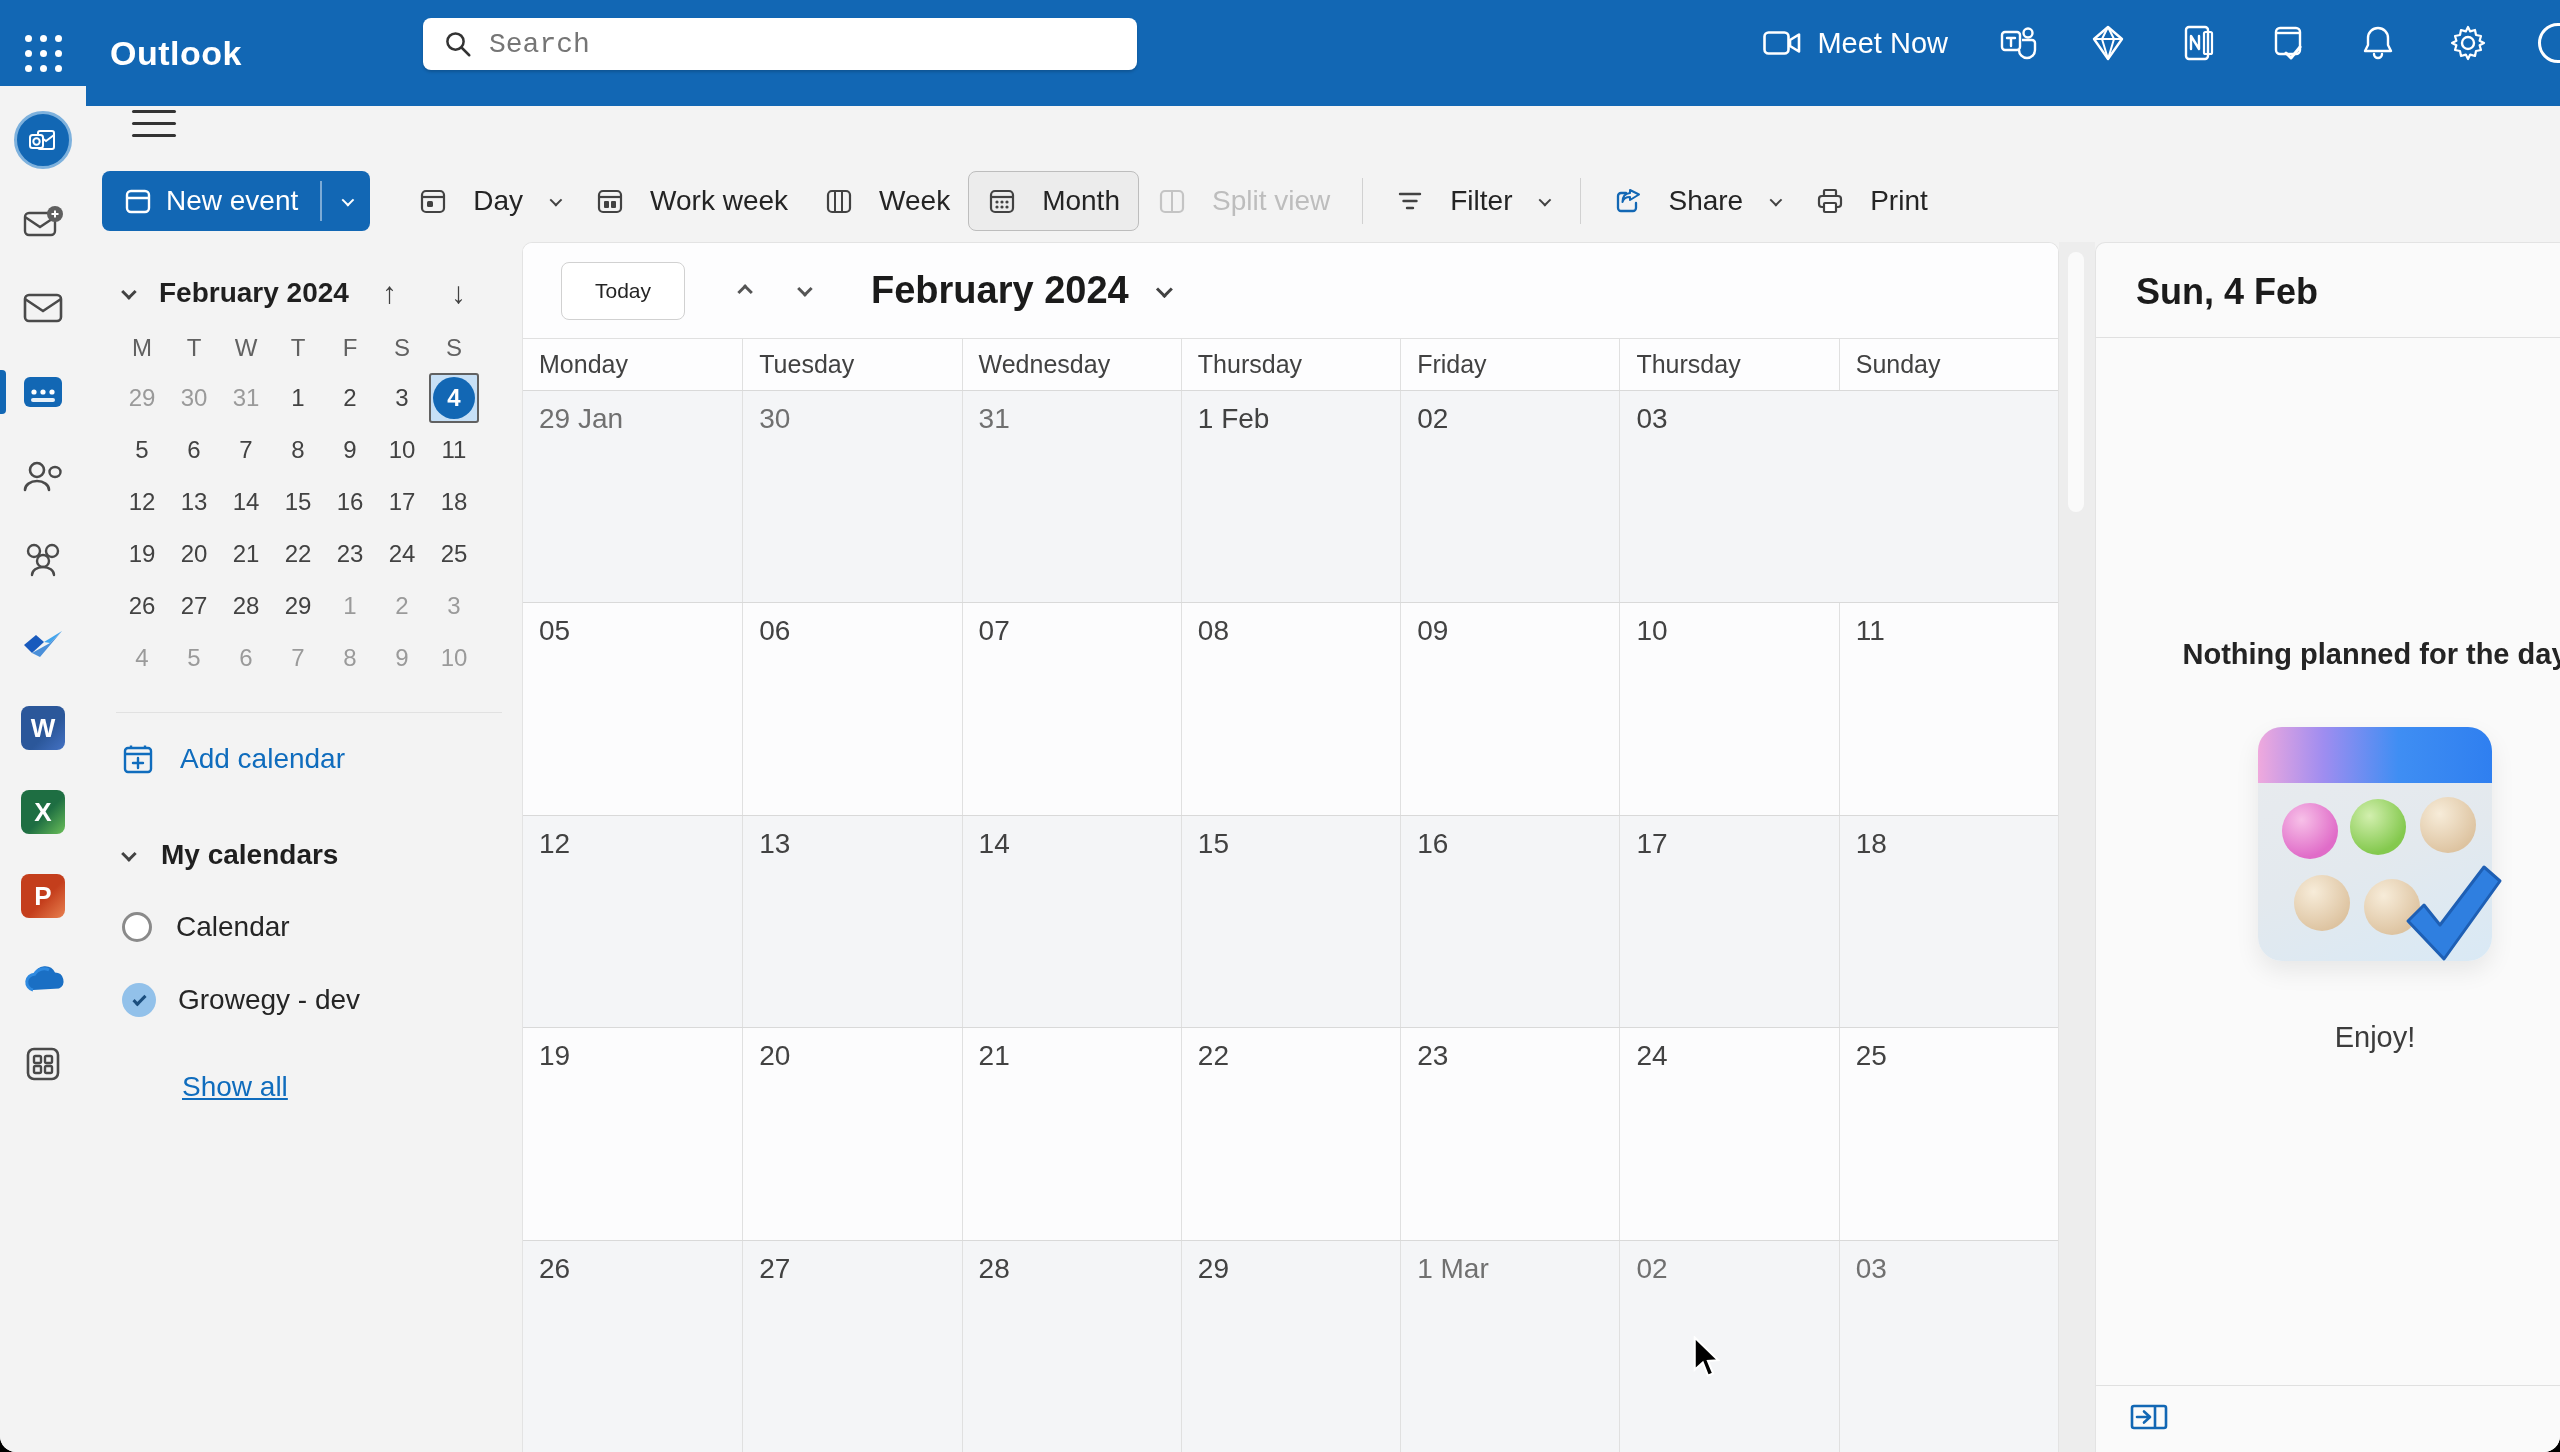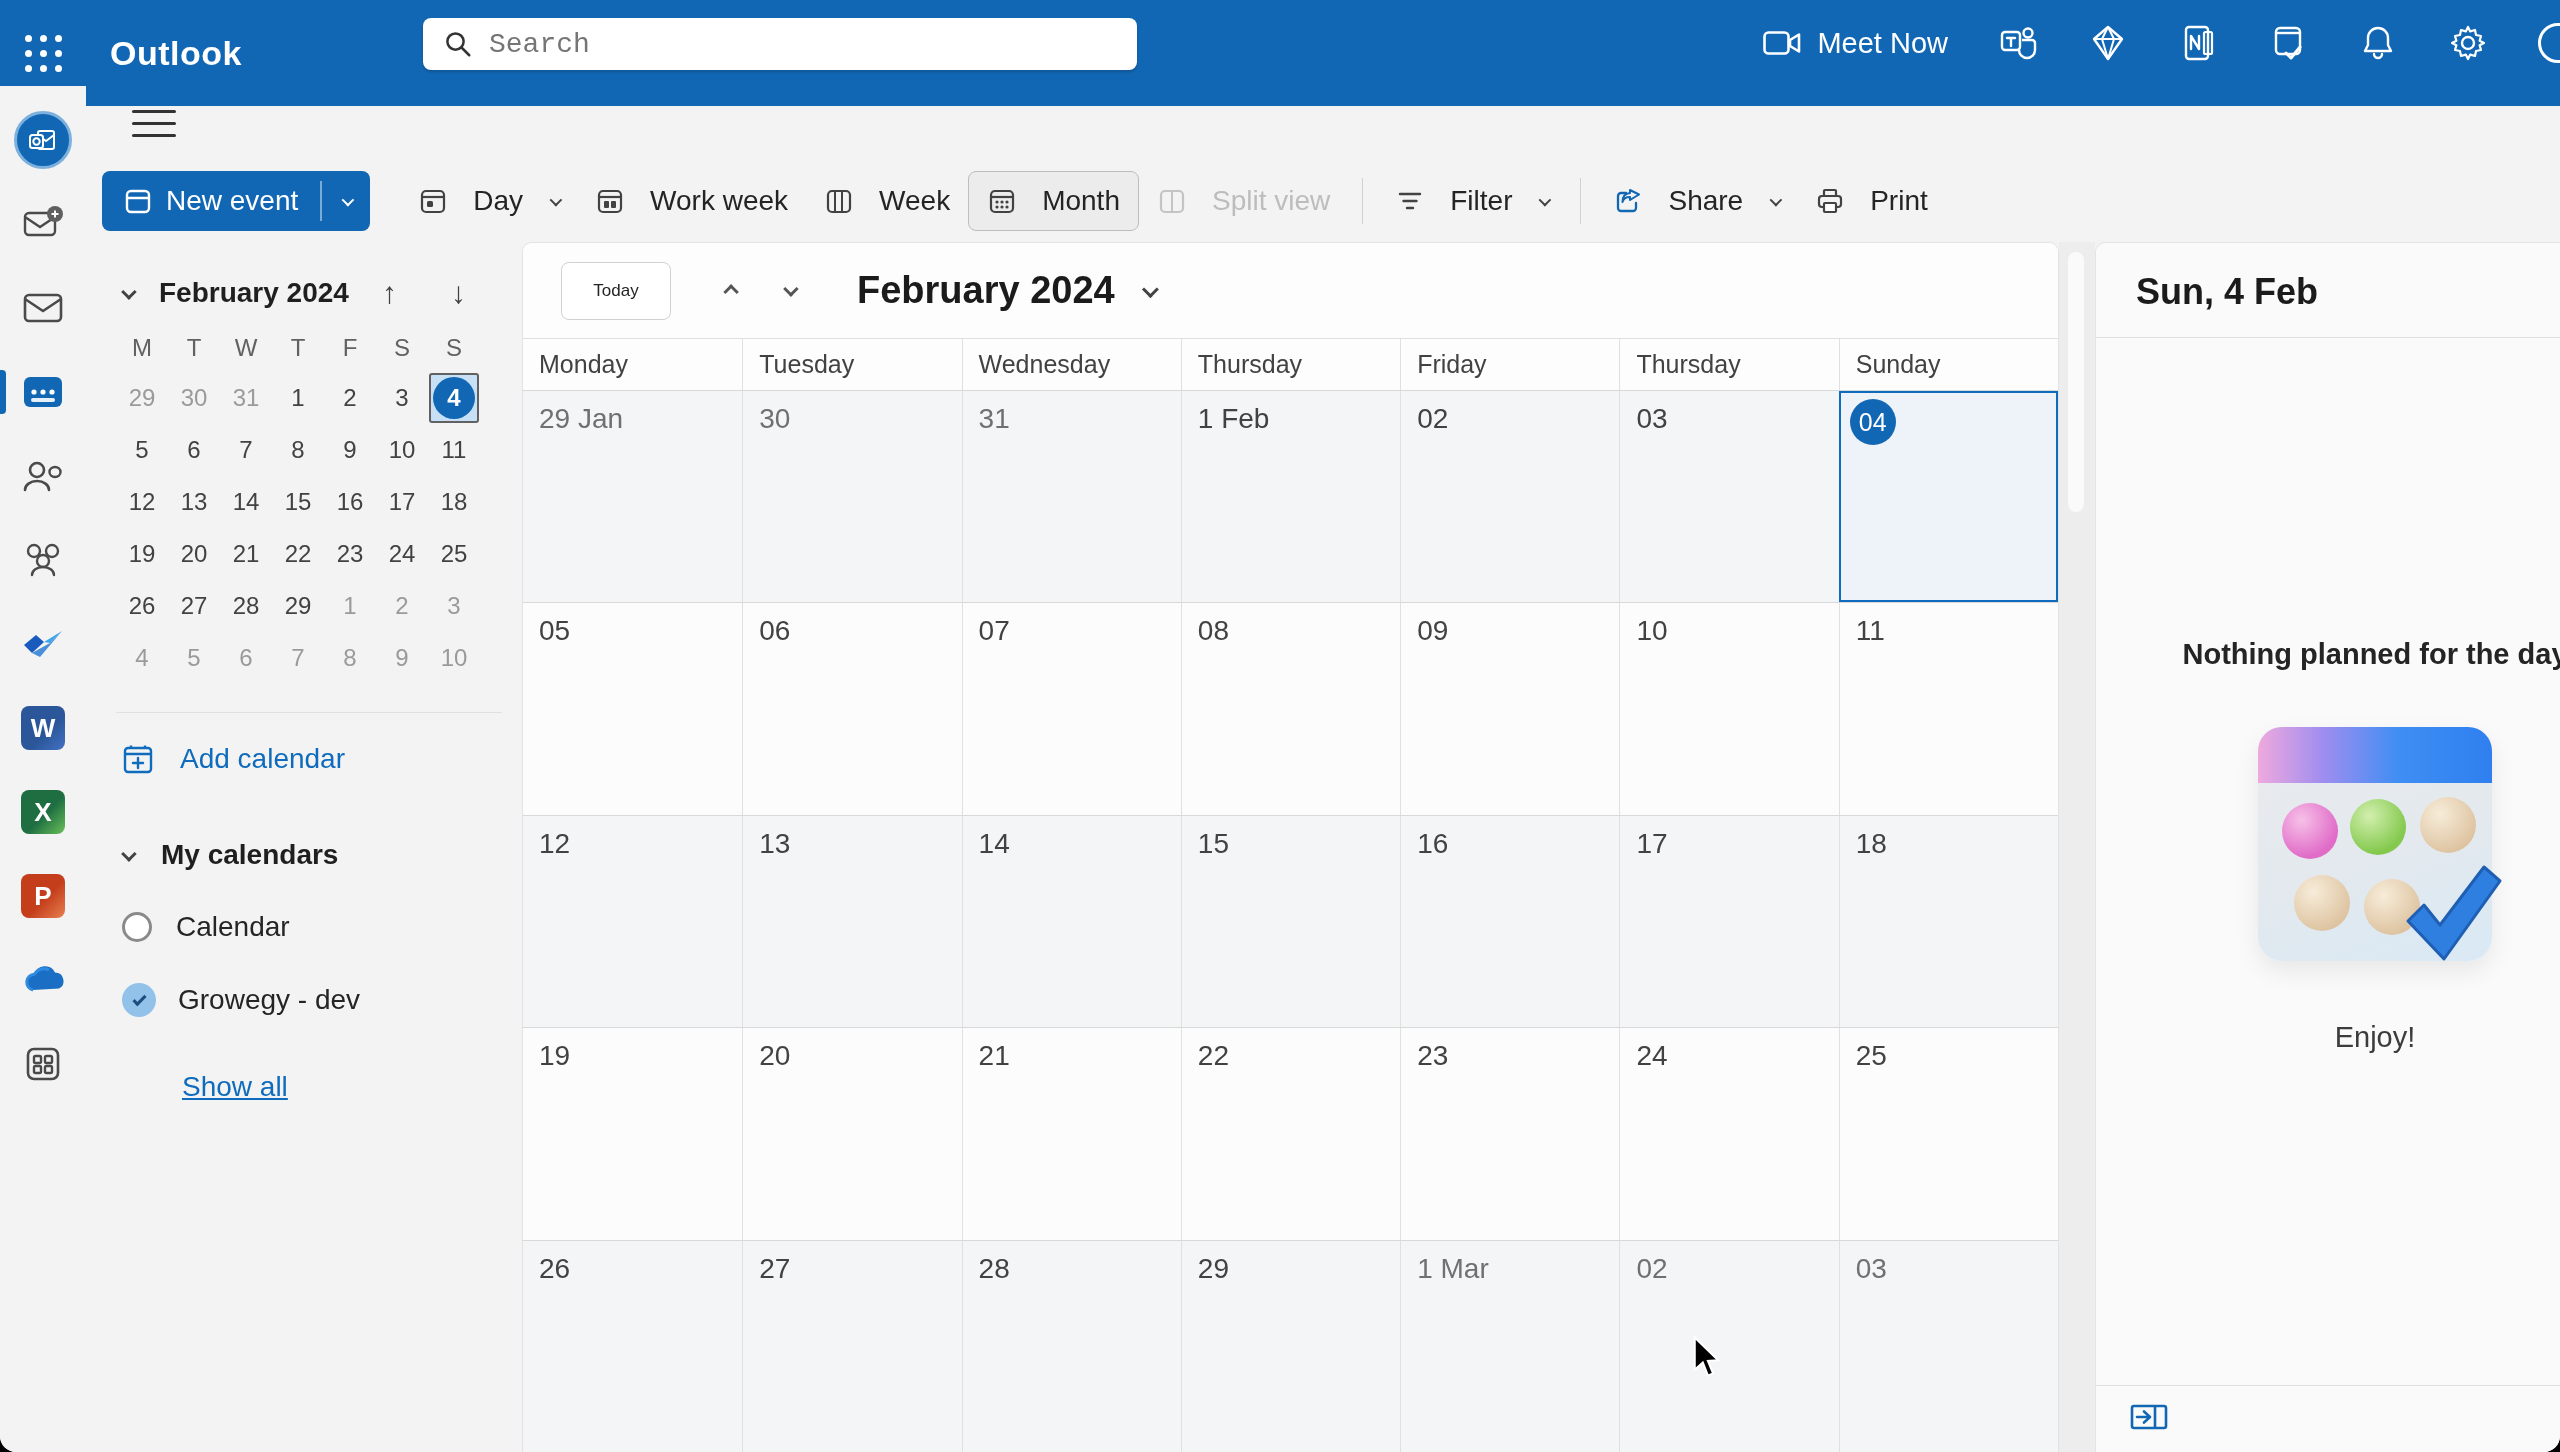--- a/index.html
+++ b/index.html
@@ -77,21 +77,21 @@
   .calrow { display:flex; align-items:center; margin:40px 0 0 36px; cursor:pointer; }
   .calrow .ring { width:30px; height:30px; border-radius:50%; border:3px solid #8a8a8a; background:#fff; margin-right:24px; }
   .calrow .chk { width:34px; height:34px; border-radius:50%; background:#92c1ea; margin-right:22px; display:flex; align-items:center; justify-content:center; }
   .calrow .chk i { width:13px; height:7px; border-left:3px solid #1b4e7e; border-bottom:3px solid #1b4e7e; transform:rotate(-45deg) translate(1px,-1px); }
   .calrow span { font-size:28px; color:#252525; }
   .showall { margin:54px 0 0 96px; color:#0f6cbd; font-size:28px; cursor:pointer;text-decoration:underline; }
 
   
   .maincard { position:absolute; left:522px; top:242px; width:1537px; bottom:0; background:#fdfdfe; border-radius:10px 10px 0 0; border:1px solid #e3e3e3; border-bottom:none; overflow:hidden; }
   .cal-head { height:95px; display:flex; align-items:center; background:#fdfdfe; }
-  .today-btn { margin-left:38px; width:110px; height:58px; border:1px solid #d1d1d1; border-radius:8px; background:#fff; font-size:17px; color:#242424; display:flex; align-items:center; justify-content:center; cursor:pointer; }
+  .today-btn { margin-left:38px; width:124px; height:58px; border:1px solid #d1d1d1; border-radius:8px; background:#fff; font-size:21px; color:#242424; display:flex; align-items:center; justify-content:center; cursor:pointer; }
   .nav-chevs { display:flex; gap:46px; margin-left:56px; color:#555; }
   .nav-chevs .chev { cursor:pointer; }
   .cal-title { margin-left:62px; font-size:38px; font-weight:bold; color:#1b1b1b; display:flex; align-items:center; gap:28px; }
   .cal-title .chev { width:12px; height:12px; border-width:3px; color:#424242; cursor:pointer; }
   .wk-head { display:grid; grid-template-columns:repeat(7,1fr); height:52px; border-top:1px solid #e0e0e0; }
   .wk-head div { border-left:1px solid #e0e0e0; display:flex; align-items:center; padding-left:16px; font-size:25px; color:#424242; }
   .wk-head div:first-child { border-left:none; }
   .grid { position:absolute; top:147px; bottom:0; left:0; right:0; display:flex; flex-direction:column; }
   .wrow { flex:1; display:grid; grid-template-columns:repeat(7,1fr); border-top:1px solid #d9d9d9; }
   .wrow.shade { background:#f4f5f7; }
@@ -526,23 +526,20 @@
           </div>
           <div class="dcell">
             <div class="dnum">1 Feb</div>
           </div>
           <div class="dcell">
             <div class="dnum">02</div>
           </div>
           <div class="dcell">
             <div class="dnum">03</div>
           </div>
-          <div class="dcell selected">
-            <div class="badge">04</div>
-          </div>
         </div>
         <div class="wrow lite">
           <div class="dcell">
             <div class="dnum">05</div>
           </div>
           <div class="dcell">
             <div class="dnum">06</div>
           </div>
           <div class="dcell">
             <div class="dnum">07</div>

